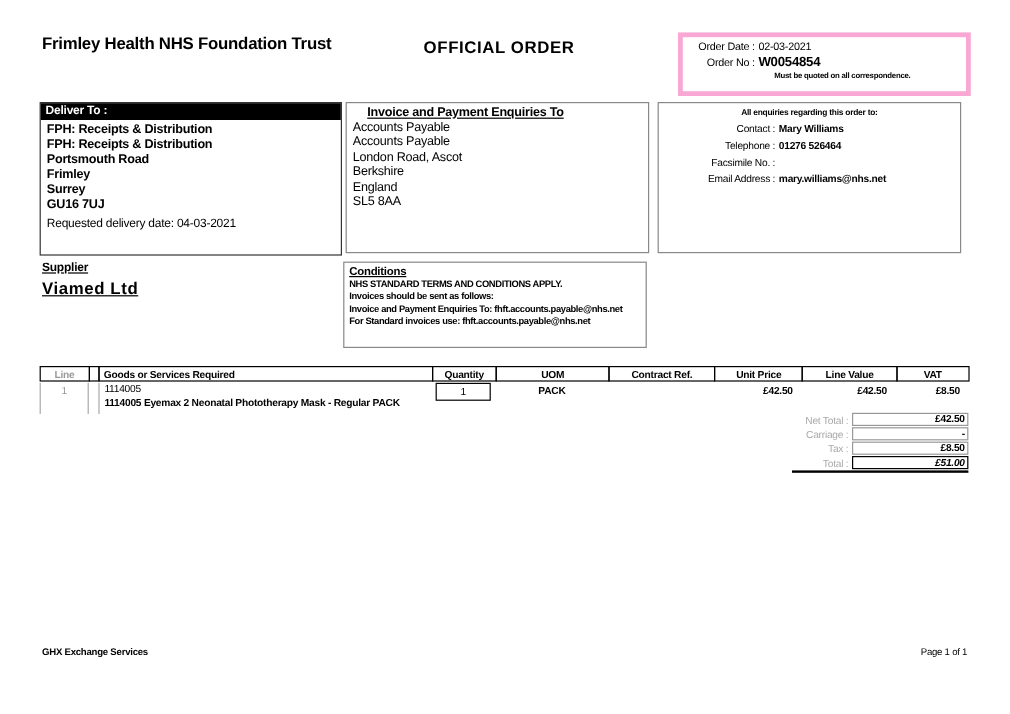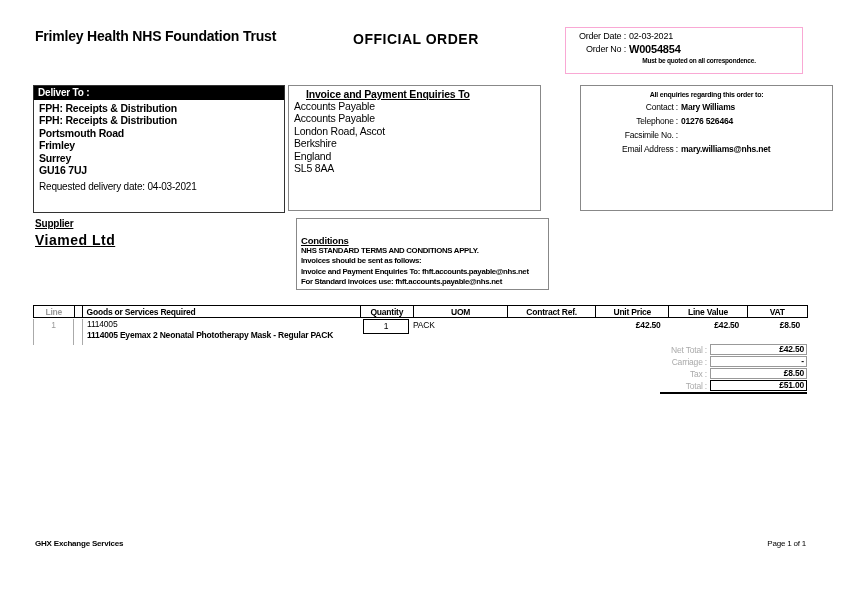--- a/index.html
+++ b/index.html
@@ -2,50 +2,50 @@
 <html><head>
 <meta charset="utf-8">
 <style>
   html,body{margin:0;padding:0;background:#fff;}
   body{font-family:"Liberation Sans", sans-serif; color:#000; letter-spacing:-0.2px;}
   .page{position:relative;width:842px;height:595px;background:#fff;overflow:hidden;}
 
   
   .trust-name{position:absolute;left:35px;top:28px;width:255px;font-size:14px;font-weight:bold;line-height:16px;}
   .doc-title{position:absolute;left:353px;top:31px;font-size:14px;font-weight:bold;letter-spacing:0.5px;}
-  .order-box{position:absolute;left:565px;top:27px;width:236px;height:45px;border:1px solid #f9a8d4;font-size:9px;}
+  .order-box{position:absolute;left:565px;top:27px;width:236px;height:45px;border:4px solid #f9a8d4;font-size:9px;}
   .ob-row{display:flex;margin-top:3px;}
   .ob-label{width:60px;text-align:right;white-space:pre;}
   .ob-value{margin-left:3px;}
   .ob-value.big{font-weight:bold;font-size:11px;margin-top:-1px;}
   .ob-note{font-size:6.5px;font-weight:bold;text-align:center;margin-top:2px;padding-left:30px;}
 
   
   .deliver-box{position:absolute;left:33px;top:85px;width:250px;height:126px;border:1px solid #333;}
   .deliver-header{background:#000;color:#fff;font-weight:bold;font-size:10px;padding:1px 4px 2px 4px;}
   .deliver-lines{padding:2px 5px 0 5px;}
   .addr-line{font-size:10.5px;font-weight:bold;line-height:12.4px;}
   .req-date{font-size:10px;padding:5px 5px 0 5px;}
 
   .invoice-box{position:absolute;left:288px;top:85px;width:253px;height:126px;border:1px solid #888;padding:2px 5px;box-sizing:border-box;}
   .box-title{font-size:10.5px;font-weight:bold;text-decoration:underline;margin-left:12px;}
   .inv-line{font-size:10.5px;line-height:12.4px;}
 
-  .enquiry-box{position:absolute;left:548px;top:85px;width:253px;height:126px;border:1px solid #888;box-sizing:border-box;margin-left:32px;}
+  .enquiry-box{position:absolute;left:548px;top:85px;width:253px;height:126px;border:1px solid #888;box-sizing:border-box;}
   .enq-note{font-size:7px;font-weight:bold;text-align:center;margin-top:5px;}
   .enq-row{display:flex;font-size:8.5px;margin-top:4px;}
   .enq-label{width:97px;text-align:right;white-space:pre;}
   .enq-value{margin-left:3px;font-weight:bold;}
 
   
   .supplier-label{position:absolute;left:35px;top:218px;font-size:10px;font-weight:bold;text-decoration:underline;}
   .supplier-name{position:absolute;left:35px;top:232px;font-size:14px;font-weight:bold;text-decoration:underline;letter-spacing:0.5px;}
 
   
-  .conditions-box{position:absolute;left:296px;top:218px;width:253px;height:72px;border:1px solid #888;padding:16px 4px;box-sizing:border-box;}
+  .conditions-box{position:absolute;left:286px;top:218px;width:253px;height:72px;border:1px solid #888;padding:2px 4px;box-sizing:border-box;}
   .cond-title{font-size:9.5px;font-weight:bold;text-decoration:underline;}
   .cond-line{font-size:7.8px;font-weight:bold;line-height:10.4px;letter-spacing:-0.3px;}
 
   
   .order-table{position:absolute;left:33px;top:305px;width:775px;}
   .t-row{display:flex;}
   .t-cell{box-sizing:border-box;font-size:8.5px;}
   .th .t-cell{border:1px solid #000;margin-left:-1px;height:13px;line-height:12px;font-weight:bold;text-align:center;}
   .th .t-cell:first-child{margin-left:0;}
   .col-line{width:42px;}
@@ -59,29 +59,29 @@
   .col-vat{width:62px;}
   .th .col-line{color:#999;}
   .th .col-goods{text-align:left;padding-left:4px;}
   .td{height:26px;margin-top:1px;}
   .td .col-line{border-left:1px solid #aaa;border-right:1px solid #aaa;color:#999;text-align:center;line-height:12px;}
   .td .col-gap{border-right:1px solid #aaa;}
   .td .col-goods{padding-left:4px;}
   .goods-code{font-size:8.5px;line-height:11px;}
   .goods-desc{font-size:8.5px;font-weight:bold;line-height:11px;white-space:nowrap;}
   .qty-box{border:1px solid #000;height:13px;line-height:12px;text-align:center;margin:0 4px;}
-  .td .col-uom{font-weight:normal;line-height:12px;}
+  .td .col-uom{font-weight:bold;text-align:center;line-height:12px;}
   .money{font-weight:bold;text-align:right;padding-right:8px;line-height:12px;}
 
   
   .totals{position:absolute;left:640px;top:344px;width:167px;}
   .tot-row{display:flex;align-items:center;margin-bottom:1px;height:11px;}
   .tot-label{flex:1;text-align:right;color:#aaa;font-size:8.5px;padding-right:3px;white-space:pre;}
   .tot-box{width:97px;height:11px;border:1px solid #999;box-sizing:border-box;font-size:8.5px;font-weight:bold;text-align:right;padding-right:2px;line-height:9px;background:#fff;}
-  .tot-row.total .tot-box{border-color:#000;}
+  .tot-row.total .tot-box{border-color:#000;font-style:italic;}
   .tot-underline{height:2px;background:#000;margin-top:1px;margin-left:20px;}
 
   
   .footer-left{position:absolute;left:35px;top:539px;font-size:8px;font-weight:bold;}
   .footer-right{position:absolute;right:36px;top:539px;font-size:8px;}
 </style>
 </head>
 <body>
 
 <div class="page">

